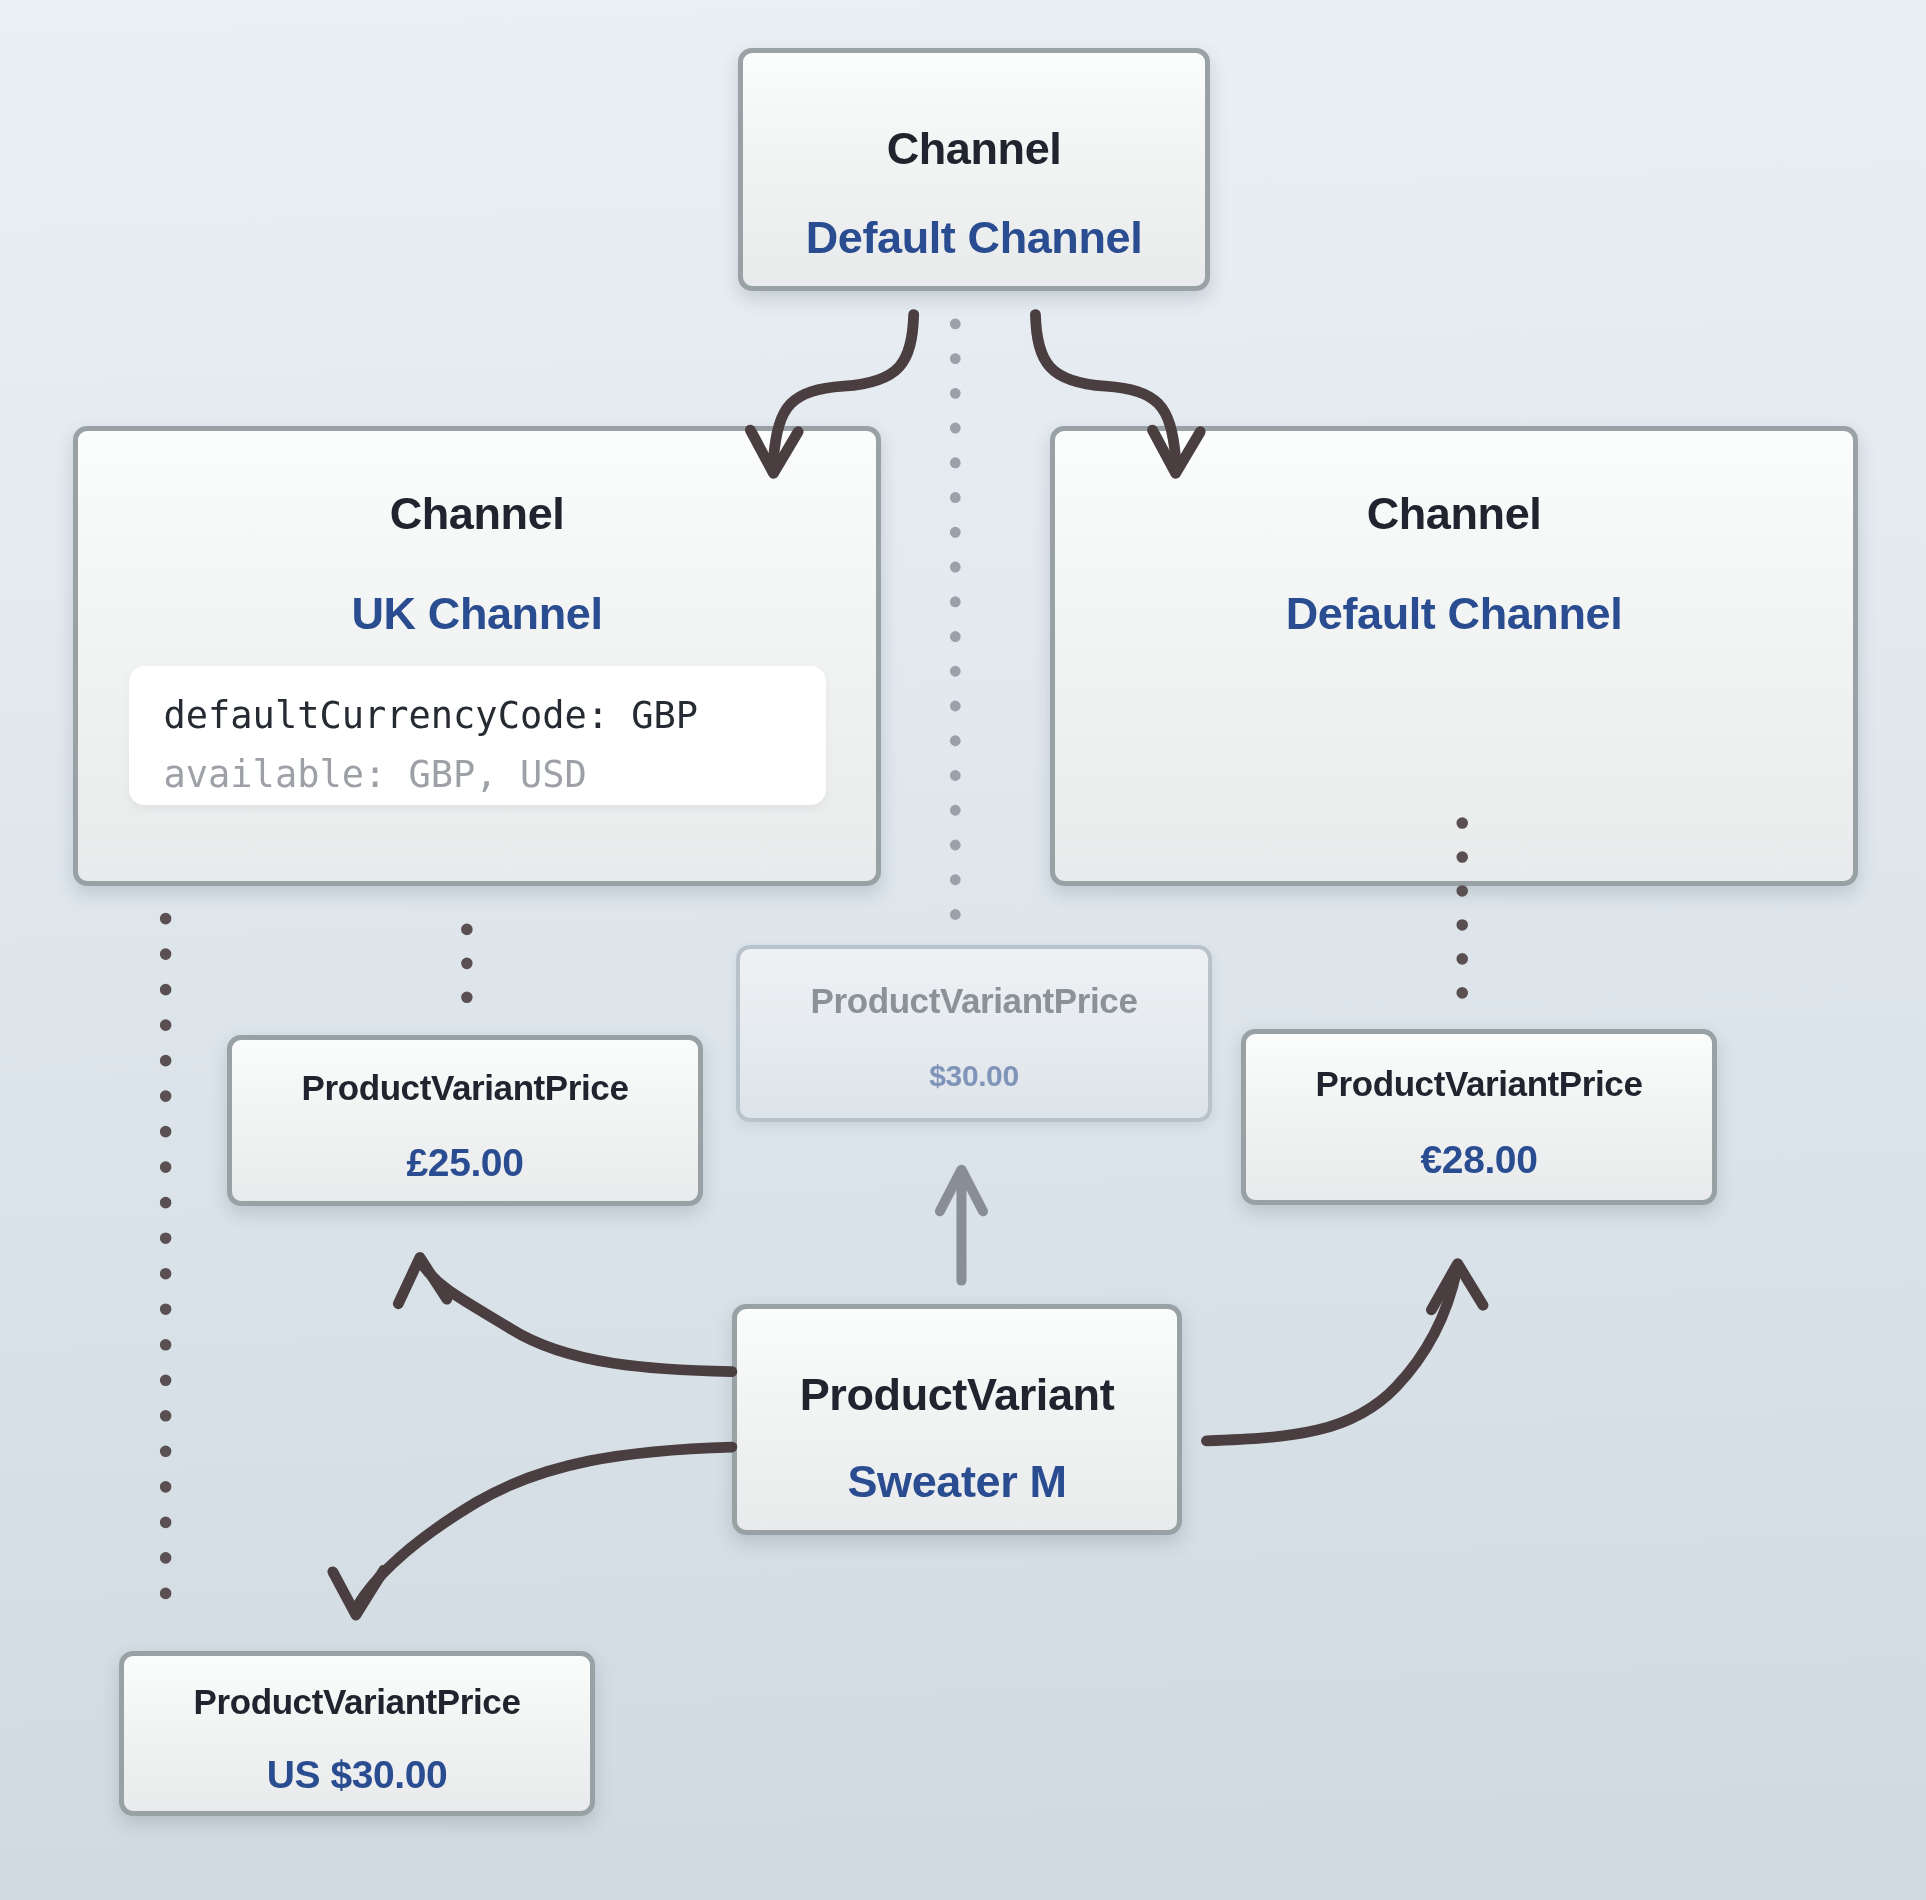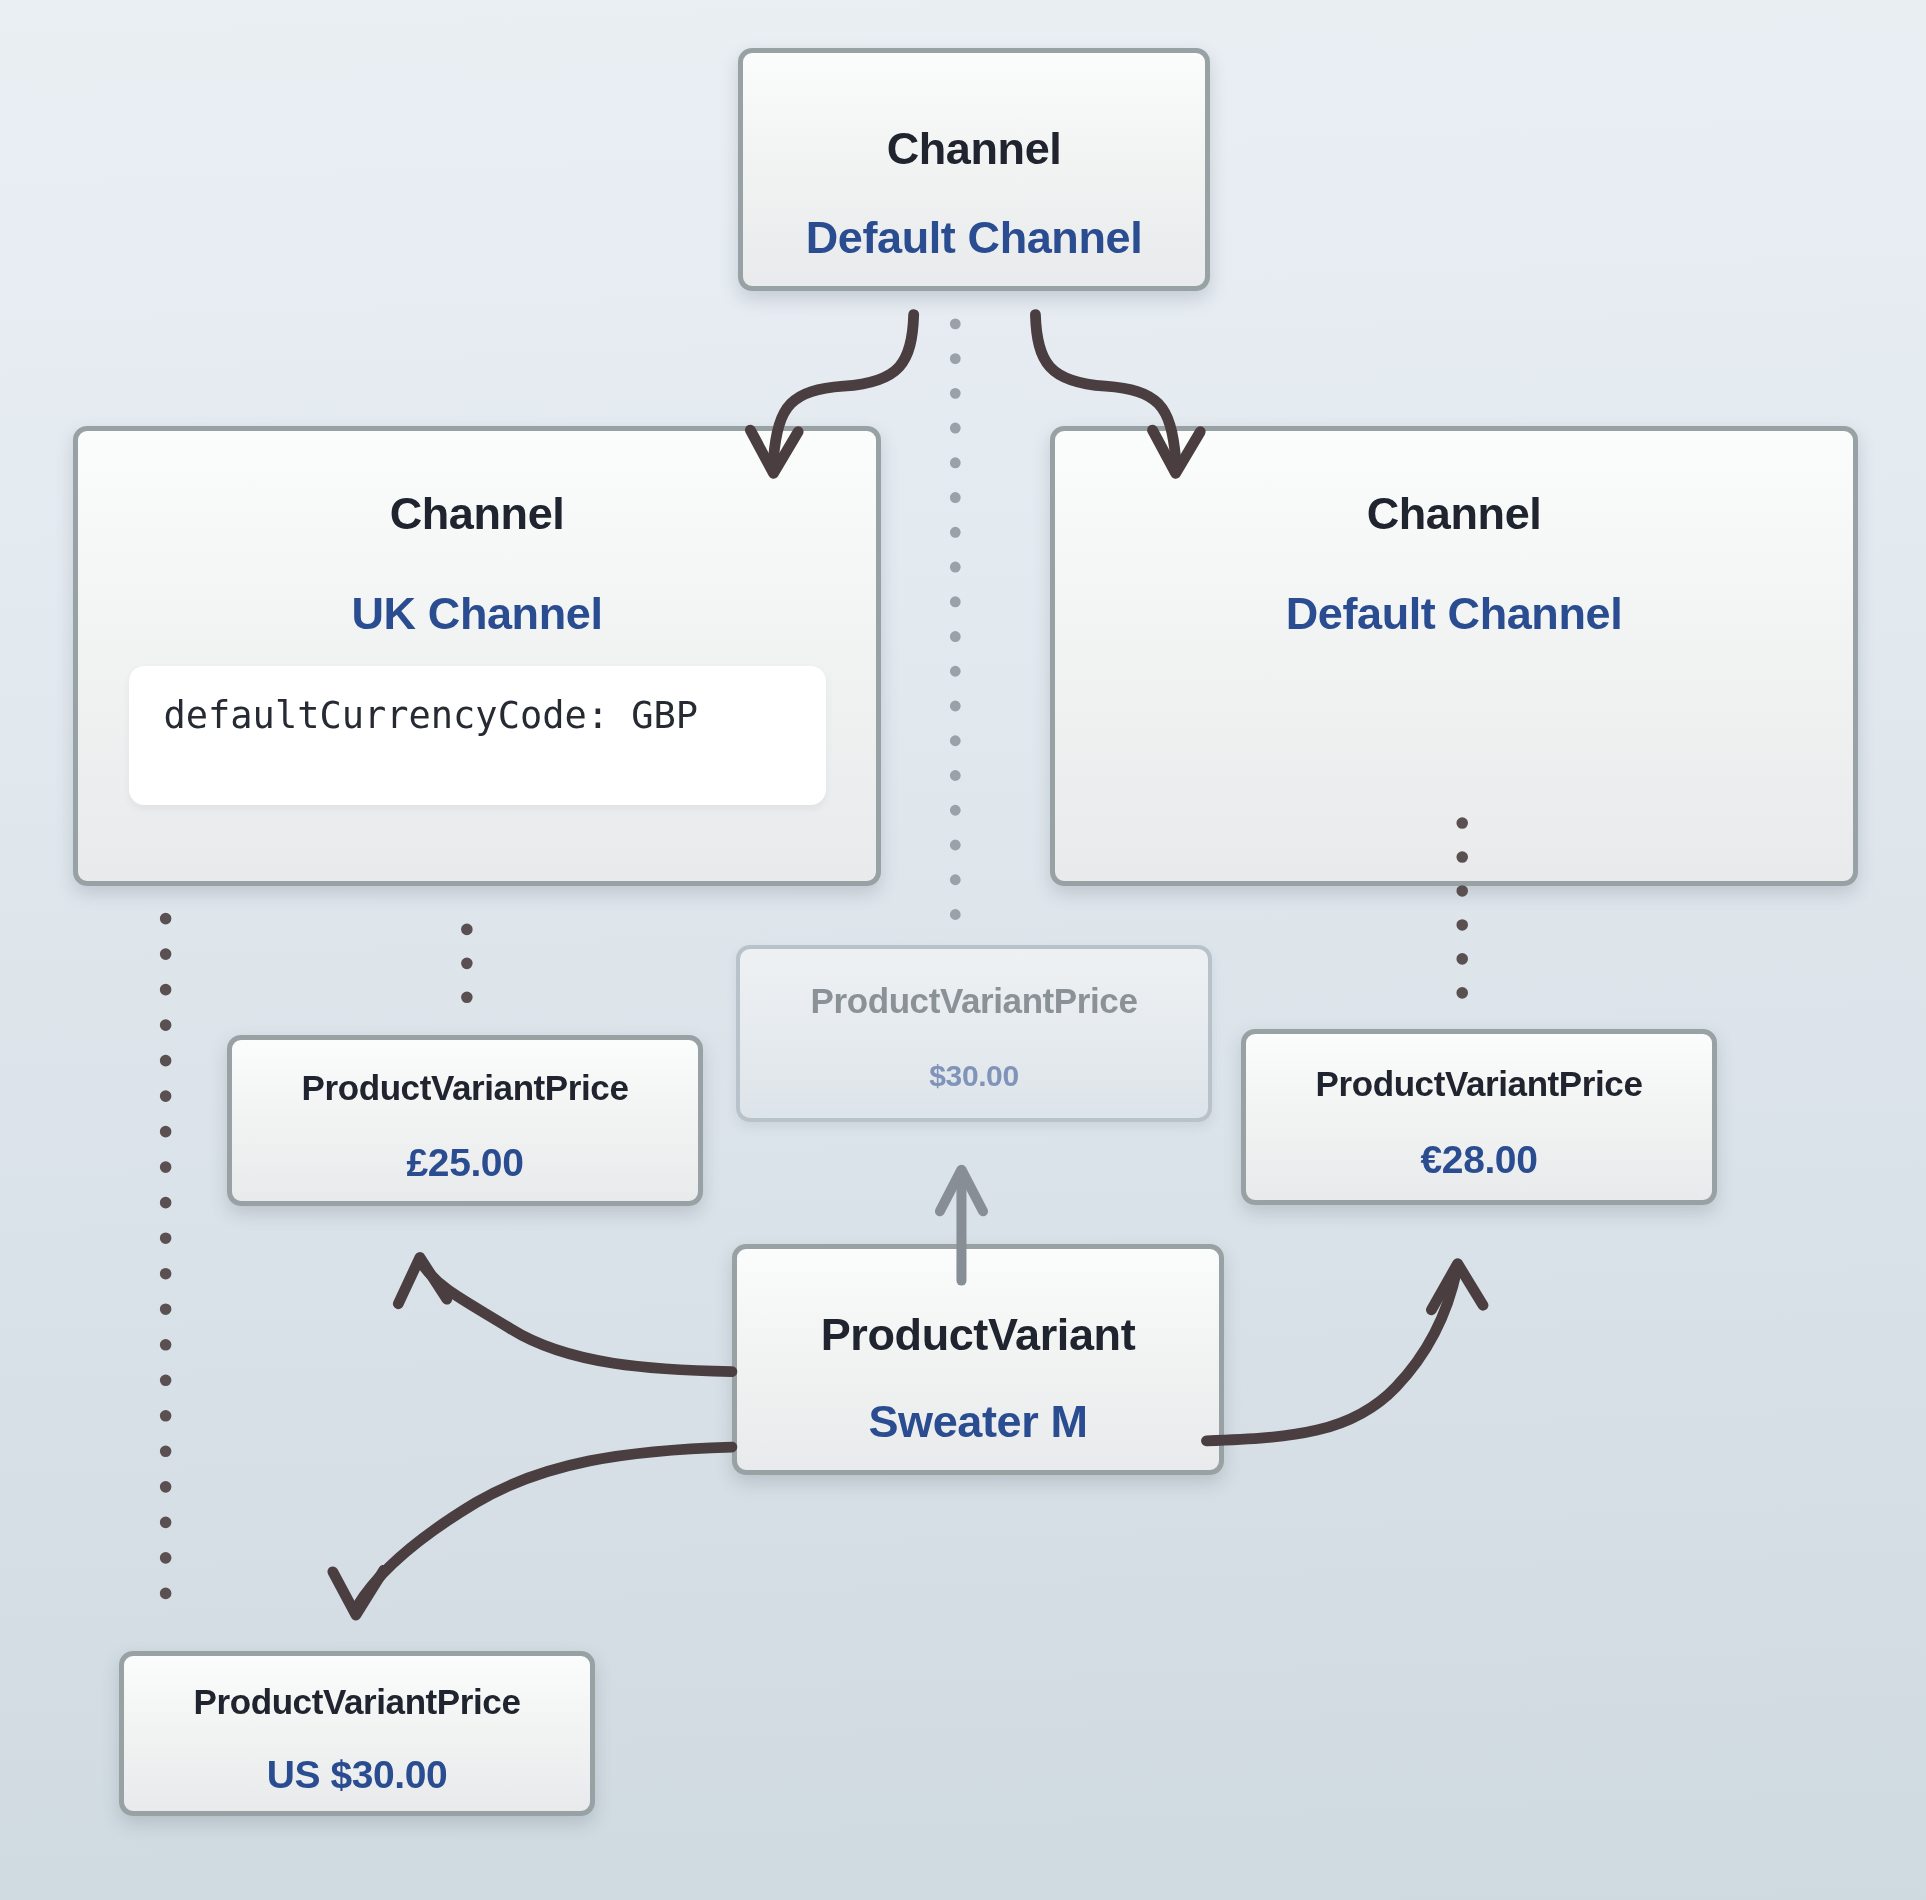--- a/index.html
+++ b/index.html
@@ -58,20 +58,21 @@
   <div class="node" style="left:738px;top:48px;width:472px;height:243px;padding-top:73px;">
     <span class="node-type">Channel</span>
     <span class="node-name" style="margin-top:44px;">Default Channel</span>
   </div>
 
   <div class="node" style="left:73px;top:426px;width:808px;height:460px;padding-top:60px;">
     <span class="node-type">Channel</span>
     <span class="node-name" style="margin-top:55px;">UK Channel</span>
     <div class="code-box">
       <div class="code-line">defaultCurrencyCode: GBP</div>
+      <div class="code-line muted">available: GBP, USD</div>
     </div>
   </div>
 
   <div class="node" style="left:1050px;top:426px;width:808px;height:460px;padding-top:60px;">
     <span class="node-type">Channel</span>
     <span class="node-name" style="margin-top:55px;">Default Channel</span>
   </div>
 
   <div class="node muted-node price-box" style="left:736px;top:945px;width:476px;height:177px;padding-top:34px;">
     <span class="node-type">ProductVariantPrice</span>
@@ -81,21 +82,21 @@
   <div class="node price-box" style="left:227px;top:1035px;width:476px;height:171px;padding-top:30px;">
     <span class="node-type">ProductVariantPrice</span>
     <span class="node-name" style="margin-top:38px;">£25.00</span>
   </div>
 
   <div class="node price-box" style="left:1241px;top:1029px;width:476px;height:176px;padding-top:32px;">
     <span class="node-type">ProductVariantPrice</span>
     <span class="node-name" style="margin-top:39px;">€28.00</span>
   </div>
 
-  <div class="node" style="left:732px;top:1244px;width:492px;height:231px;padding-top:63px;">
+  <div class="node" style="left:732px;top:1304px;width:450px;height:231px;padding-top:63px;">
     <span class="node-type">ProductVariant</span>
     <span class="node-name" style="margin-top:42px;">Sweater M</span>
   </div>
 
   <div class="node price-box" style="left:119px;top:1651px;width:476px;height:165px;padding-top:28px;">
     <span class="node-type">ProductVariantPrice</span>
     <span class="node-name" style="margin-top:36px;">US $30.00</span>
   </div>
 
   <svg id="connector-layer" width="1926" height="1901" viewBox="0 0 2500 2467">

